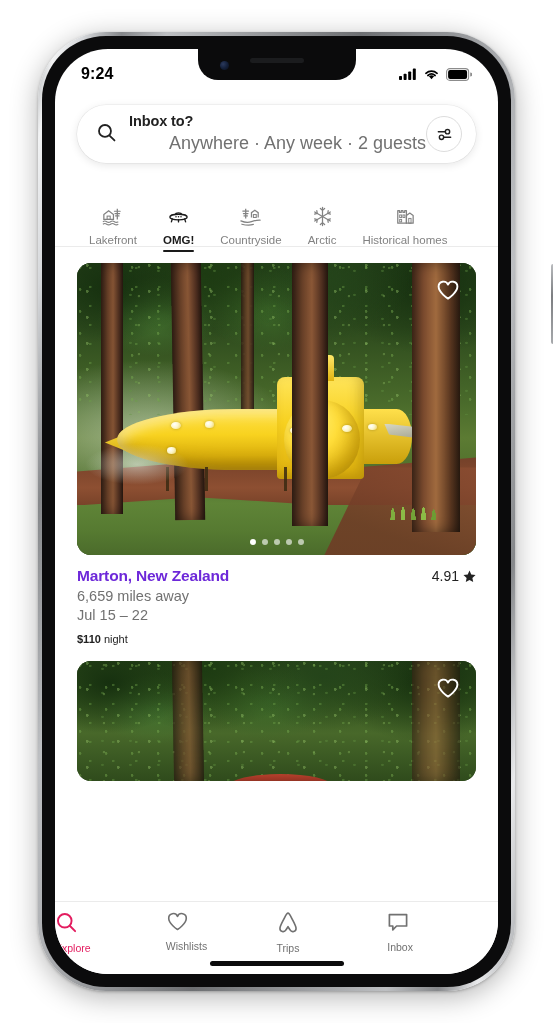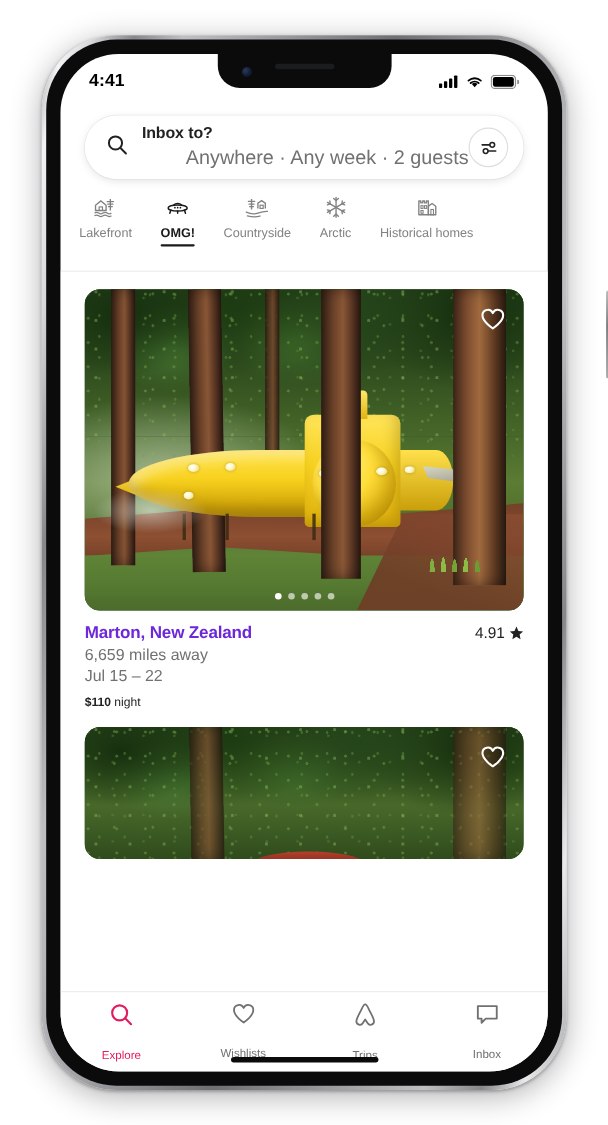--- a/index.html
+++ b/index.html
@@ -169,26 +169,26 @@
     background: #fff;
     display: flex;
     align-items: center;
     justify-content: center;
   }
 
   
   .tabs {
     position: absolute;
     left: 0;
-    top: 124px;
+    top: 152px;
     width: 443px;
     height: 58px;
     display: flex;
     align-items: flex-start;
-    padding-left: 4px;
+    padding-left: 21px;
     box-sizing: border-box;
     overflow: hidden;
     z-index: 18;
   }
   .tab {
     flex: 0 0 auto;
     display: flex;
     flex-direction: column;
     align-items: center;
     padding: 2px 13px 0 13px;
@@ -519,22 +519,22 @@
     display: flex;
     align-items: flex-start;
     padding-top: 9px;
     box-sizing: border-box;
     z-index: 30;
   }
   .nav-item {
     flex: 1 1 0;
     display: flex;
     flex-direction: column;
-    align-items: center;
-    gap: 20px;
+    align-items: flex-start;
+    gap: 8px;
   }
   .nav-label {
     font-size: 10.5px;
     color: #717171;
   }
   .nav-item.active .nav-label { color: #E31C5F; }
   .home-indicator {
     position: absolute;
     left: 50%;
     transform: translateX(-50%);
@@ -557,21 +557,21 @@
 
   <div class="phone-frame-inner">
     <div class="screen">
 
       <div class="notch">
         <div class="notch-speaker"></div>
         <div class="notch-cam"></div>
       </div>
 
       <div class="status-bar">
-        <div class="status-time">4:41</div>
+        <div class="status-time">9:24</div>
         <div class="status-icons">
           <svg width="18" height="12" viewBox="0 0 18 12">
             <rect x="0" y="8" width="3" height="4" rx="0.8" fill="#000"></rect>
             <rect x="4.6" y="5.8" width="3" height="6.2" rx="0.8" fill="#000"></rect>
             <rect x="9.2" y="3.4" width="3" height="8.6" rx="0.8" fill="#000"></rect>
             <rect x="13.8" y="0.6" width="3" height="11.4" rx="0.8" fill="#000"></rect>
           </svg>
           <svg width="17" height="12" viewBox="0 0 17 12">
             <path d="M8.5 11.3 L5.9 8.3 a4 4 0 0 1 5.2 0 Z" fill="#000"></path>
             <path d="M2.9 5.3 a8.4 8.4 0 0 1 11.2 0" stroke="#000" stroke-width="1.7" fill="none" stroke-linecap="round"></path>

